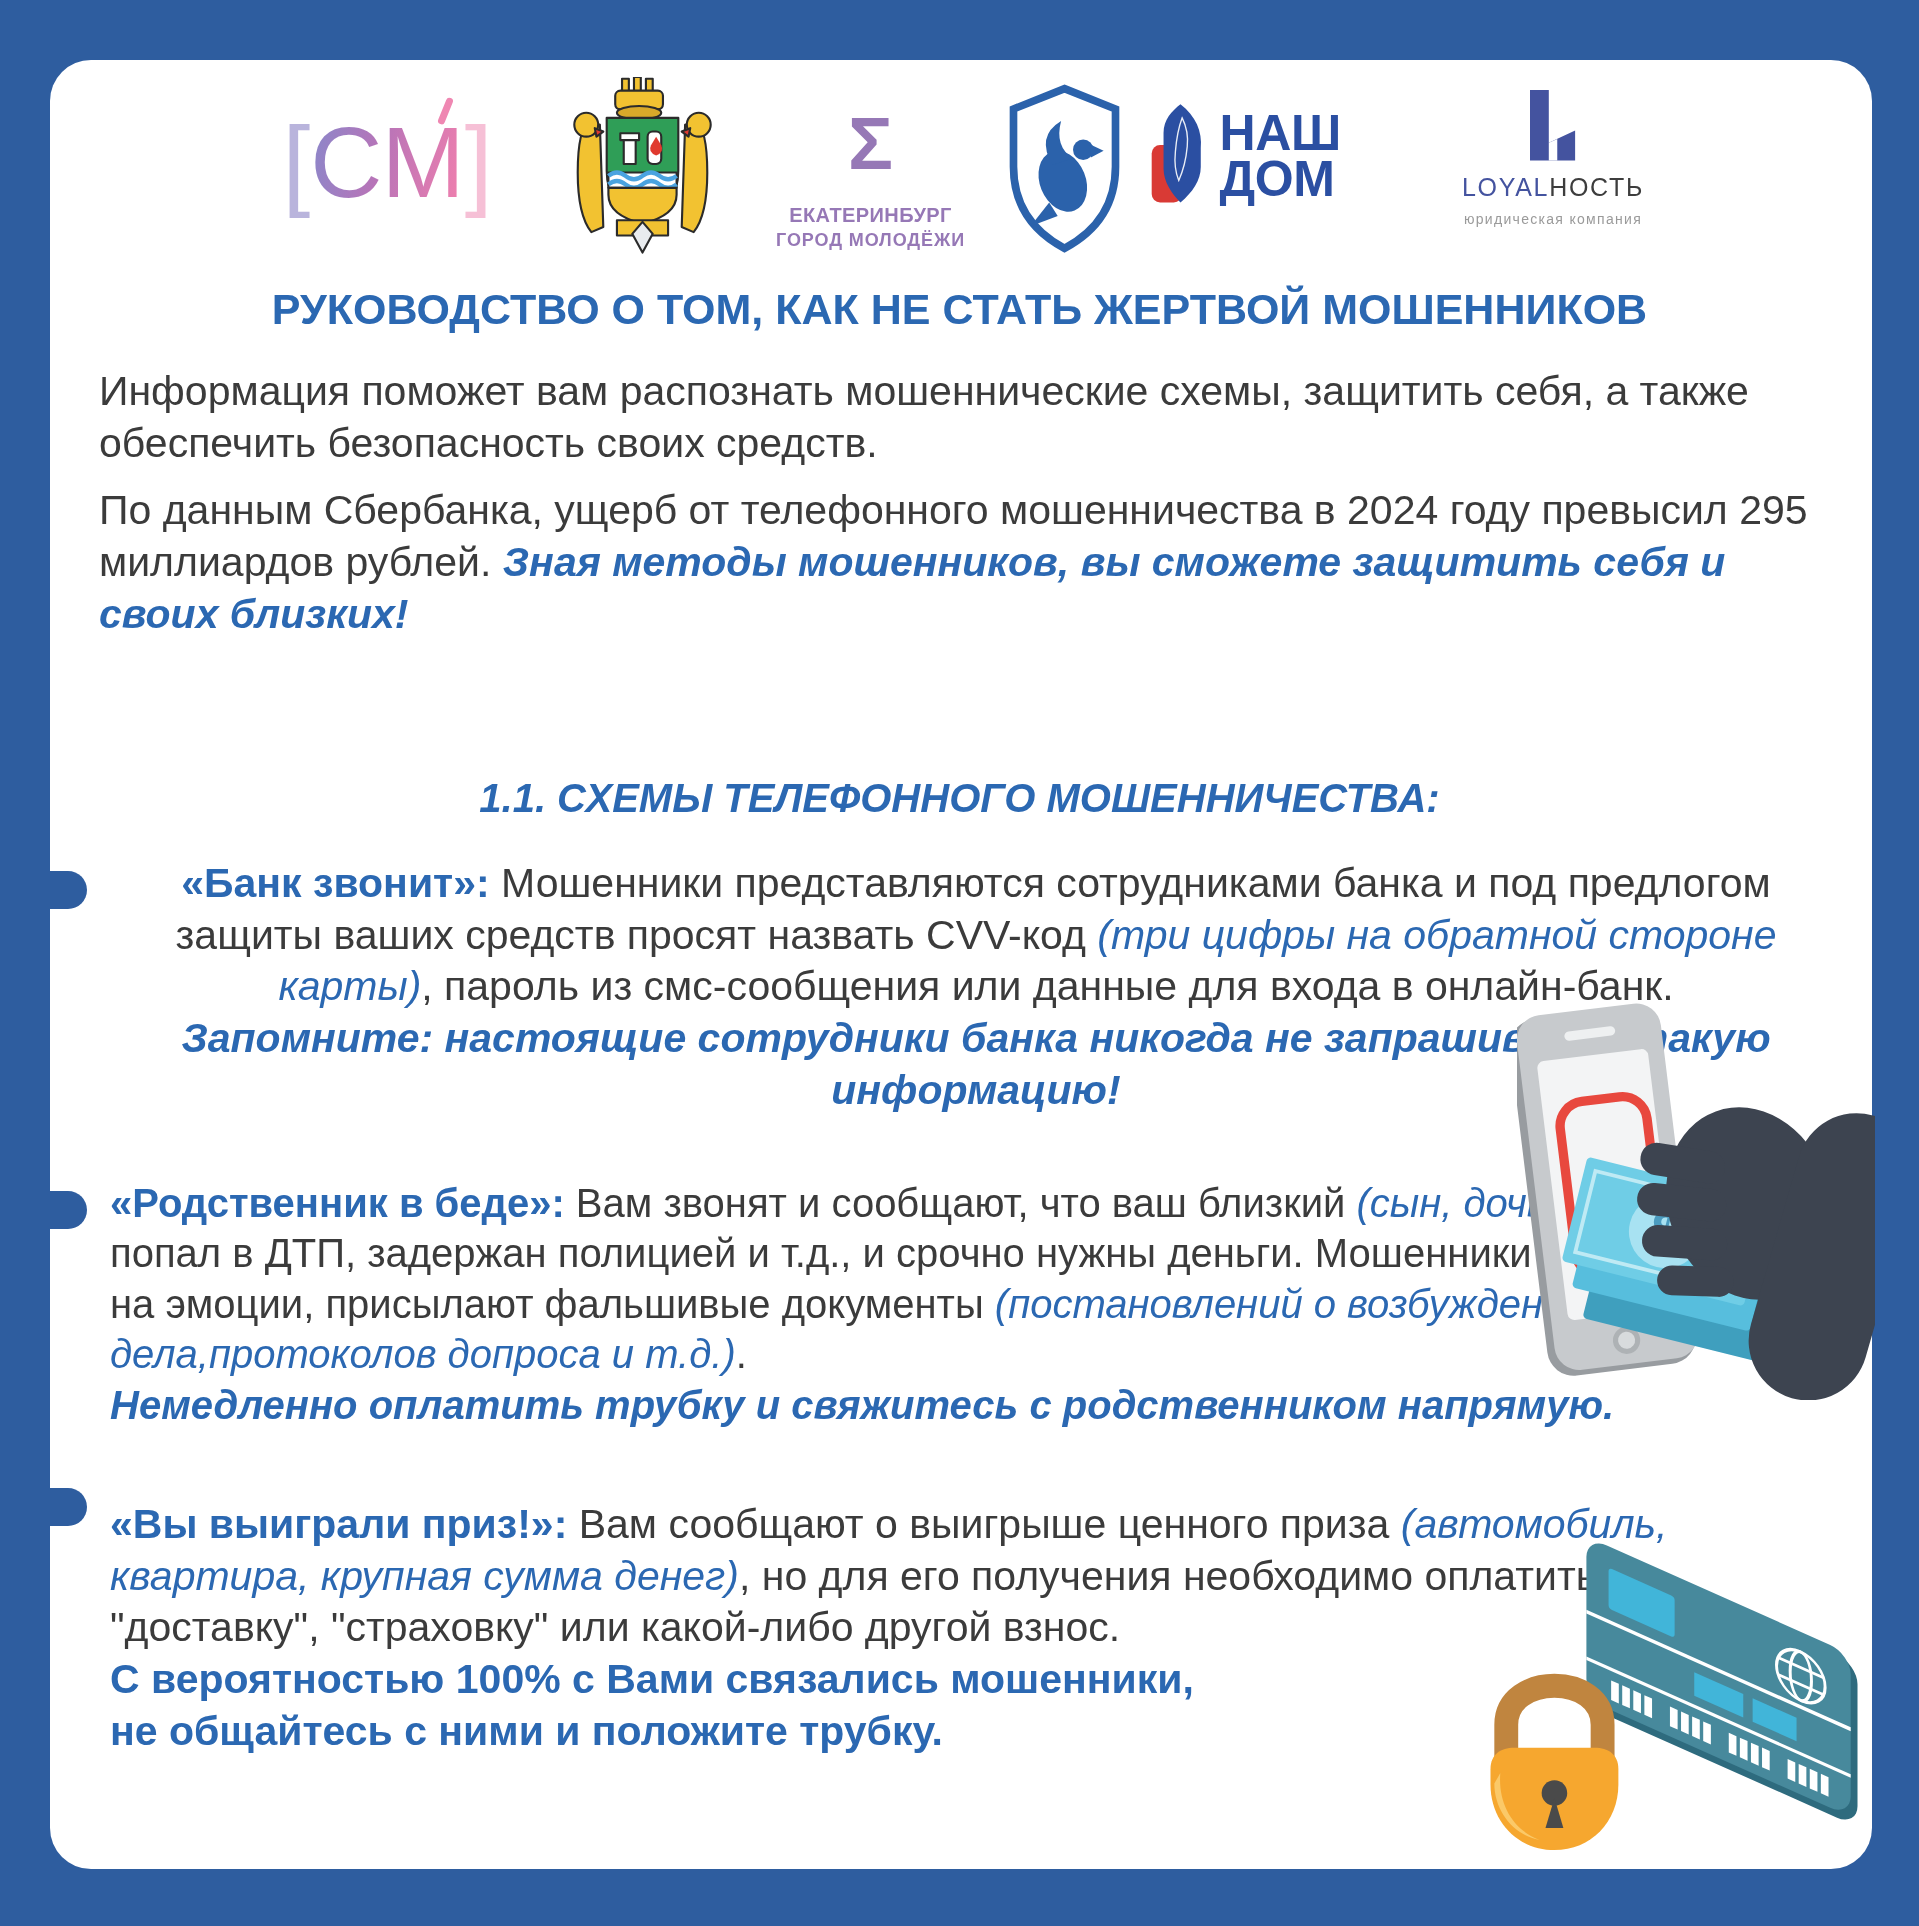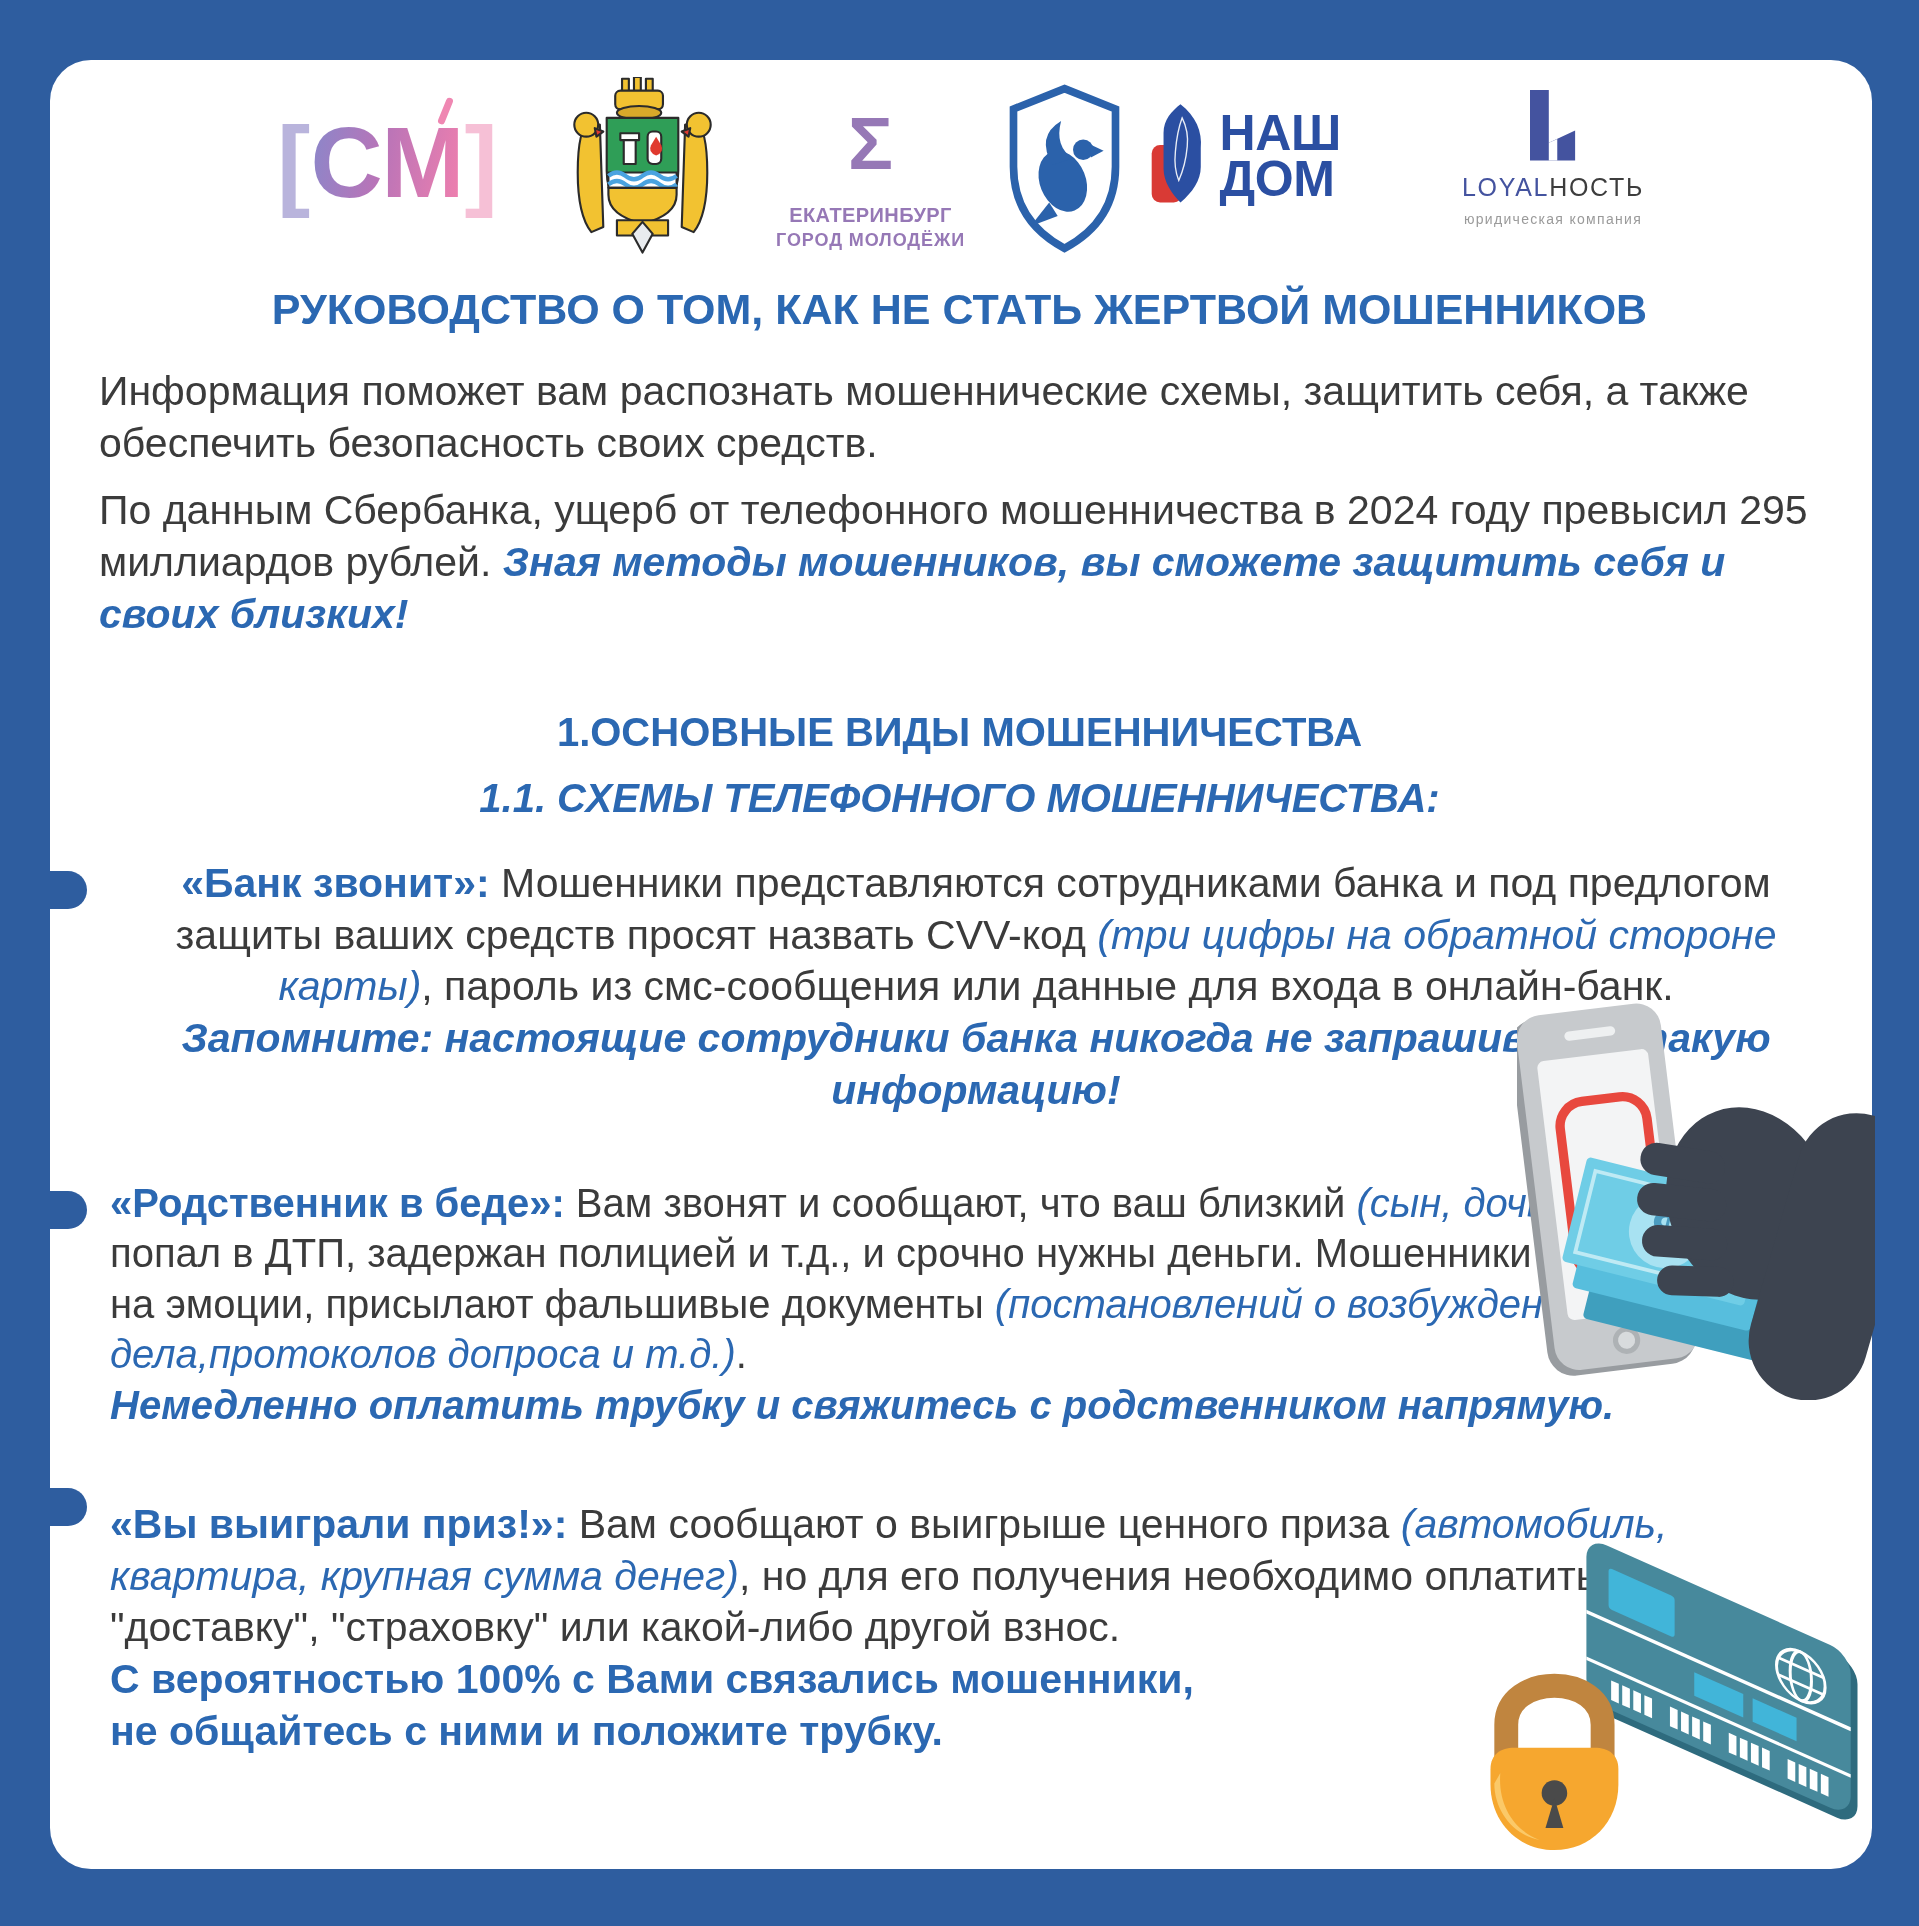--- a/index.html
+++ b/index.html
@@ -4,21 +4,21 @@
 <style>
   html,body{margin:0;padding:0;background:#2e5d9f;}
   .page{position:relative;width:1920px;height:1926px;background:#2e5d9f;overflow:hidden;
         font-family:"Liberation Sans",sans-serif;}
   .panel{position:absolute;left:50px;top:60px;width:1822px;height:1809px;
          background:#ffffff;border-radius:41px;}
   .abs{position:absolute;}
 
   
   .logo{position:absolute;display:flex;flex-direction:column;align-items:center;justify-content:flex-start;}
-  .cm-wrap{font-weight:bold;font-size:100px;line-height:107px;white-space:nowrap;}
+  .cm-wrap{font-weight:normal;font-size:100px;line-height:107px;white-space:nowrap;}
   .cm-br-l{color:#b9b4dc;}
   .cm-br-r{color:#f6c0d6;}
   .cm-letters{background:linear-gradient(100deg,#8d86c9 5%,#b874b8 45%,#ee7fae 95%);
               -webkit-background-clip:text;background-clip:text;color:transparent;}
   .cm-accent{position:absolute;width:6.8px;height:28px;background:#ef87b2;
              transform:rotate(22deg);border-radius:3.4px;}
   .ekb-sigma{font-size:75px;font-weight:bold;color:#9678b6;line-height:73px;}
   .ekb-l1{font-size:20px;font-weight:bold;color:#9678b6;letter-spacing:0.4px;margin-top:24px;white-space:nowrap;}
   .ekb-l2{font-size:18px;font-weight:bold;color:#9678b6;letter-spacing:0.9px;margin-top:2.6px;white-space:nowrap;}
   .nd-row{display:flex;flex-direction:row;align-items:center;gap:14.5px;}
@@ -129,21 +129,20 @@
   </div>
 
   <div class="abs para" style="left:99px;top:365px;width:1732px;">Информация поможет вам распознать мошеннические схемы, защитить себя, а также обеспечить безопасность своих средств.</div>
 
   <div class="abs title" style="left:98px;top:285px;width:1723px;">РУКОВОДСТВО О ТОМ, КАК НЕ СТАТЬ ЖЕРТВОЙ МОШЕННИКОВ</div>
 
   <div class="abs para" style="left:99px;top:484px;width:1732px;">
     <span>По данным Сбербанка, ущерб от телефонного мошенничества в 2024 году превысил 295 миллиардов рублей. </span><span class="blue-bi">Зная методы мошенников, вы сможете защитить себя и своих близких!</span>
   </div>
 
-  <div class="abs h1" style="left:98px;top:710px;width:1723px;">1.ОСНОВНЫЕ ВИДЫ МОШЕННИЧЕСТВА</div>
   <div class="abs h2" style="left:98px;top:776px;width:1723px;">1.1. СХЕМЫ ТЕЛЕФОННОГО МОШЕННИЧЕСТВА:</div>
 
   <div class="tab" style="top:871px;"></div>
   <div class="abs bullet" style="left:110px;top:858px;width:1732px;text-align:center;">
     <span class="bt">«Банк звонит»:</span><span> Мошенники представляются сотрудниками банка и под предлогом защиты ваших средств просят назвать CVV-код </span><span class="bi">(три цифры на обратной стороне карты)</span><span>, пароль из смс-сообщения или данные для входа в онлайн-банк.</span>
     <span class="bw">Запомните: настоящие сотрудники банка никогда не запрашивают такую информацию!</span>
   </div>
 
   <div class="tab" style="top:1191px;"></div>
   <div class="abs bullet" style="left:110px;top:1178px;width:1587px;font-size:40px;">

